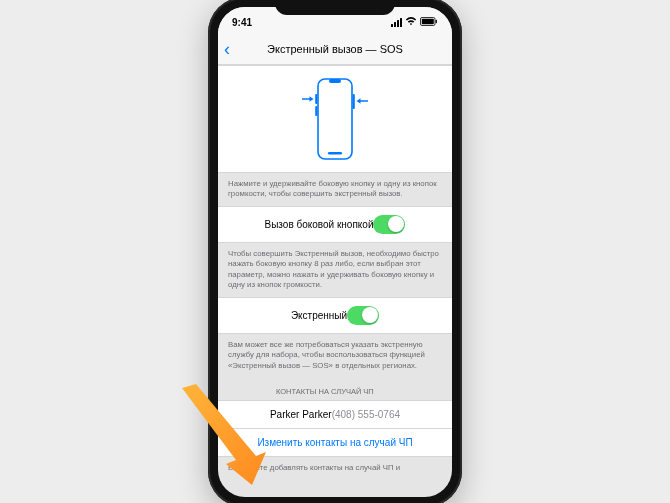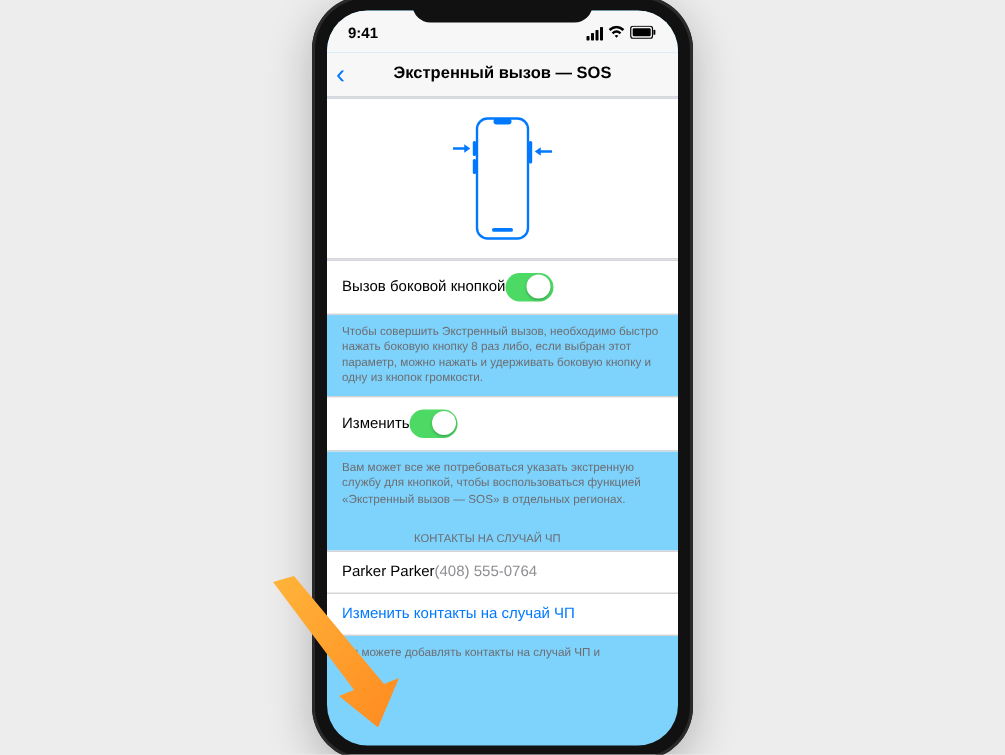--- a/index.html
+++ b/index.html
@@ -19,21 +19,21 @@
     height: 510px;
     background: #111;
     border-radius: 36px;
     padding: 10px;
     box-shadow: 0 8px 30px rgba(0,0,0,.25), inset 0 0 0 2px #2a2a2a;
     position: relative;
   }
   .screen {
     width: 100%;
     height: 100%;
-    background: #7dd3fc;
+    background: #e5e5e5;
     border-radius: 27px;
     overflow: hidden;
     position: relative;
   }
   .notch {
     position: absolute;
     top: 0;
     left: 50%;
     transform: translateX(-50%);
     width: 120px;
@@ -66,21 +66,21 @@
     position: absolute;
     left: 6px;
     color: #0079ff;
     font-size: 18px;
     line-height: 1;
   }
   .nav-title {
     flex: 1;
     text-align: center;
     font-size: 11px;
-    font-weight: 700;
+    font-weight: 400;
     color: #000;
   }
   .content {
     height: calc(100% - 58px);
     overflow: hidden;
     font-size: 8.5px;
   }
   .section-footer, .section-header {
     padding: 6px 10px;
     color: #6d6d72;
@@ -103,21 +103,21 @@
     padding: 10px 0;
   }
   .illus svg { display: block; }
   .cell {
     background: #fff;
     border-top: 1px solid #d6d6da;
     border-bottom: 1px solid #d6d6da;
     padding: 8px 10px;
     display: flex;
     align-items: center;
-    justify-content: flex-start;
+    justify-content: center;
     font-size: 10px;
   }
   .cell + .cell { border-top: none; }
   .cell-label { color: #000; }
   .cell-detail { color: #8e8e93; }
   .cell-link { color: #0079ff; }
   .switch {
     width: 32px;
     height: 19px;
     background: #4cd964;
@@ -190,32 +190,33 @@
             <rect x="16.2" y="18" width="2.2" height="10" rx="1" fill="#0079ff"></rect>
             <rect x="16.2" y="30" width="2.2" height="10" rx="1" fill="#0079ff"></rect>
             <rect x="53.6" y="18" width="2.2" height="15" rx="1" fill="#0079ff"></rect>
             <line x1="3" y1="23" x2="13" y2="23" stroke="#0079ff" stroke-width="1.6"></line>
             <polygon points="14.5,23 10.5,20.2 10.5,25.8" fill="#0079ff"></polygon>
             <line x1="69" y1="25" x2="59" y2="25" stroke="#0079ff" stroke-width="1.6"></line>
             <polygon points="57.5,25 61.5,22.2 61.5,27.8" fill="#0079ff"></polygon>
           </svg>
         </span>
       </div>
+      <div class="section-footer">Нажмите и удерживайте боковую кнопку и одну из кнопок громкости, чтобы совершить экстренный вызов.</div>
 
       <div class="cell">
         <span class="cell-label">Вызов боковой кнопкой</span>
         <span class="switch"></span>
       </div>
       <div class="section-footer">Чтобы совершить Экстренный вызов, необходимо быстро нажать боковую кнопку 8 раз либо, если выбран этот параметр, можно нажать и удерживать боковую кнопку и одну из кнопок громкости.</div>
 
       <div class="cell">
-        <span class="cell-label">Изменить</span>
+        <span class="cell-label">Экстренный</span>
         <span class="switch"></span>
       </div>
-      <div class="section-footer">Вам может все же потребоваться указать экстренную службу для кнопкой, чтобы воспользоваться функцией «Экстренный вызов — SOS» в отдельных регионах.</div>
+      <div class="section-footer">Вам может все же потребоваться указать экстренную службу для набора, чтобы воспользоваться функцией «Экстренный вызов — SOS» в отдельных регионах.</div>
 
       <div class="section-header">КОНТАКТЫ НА СЛУЧАЙ ЧП</div>
       <div class="cell">
         <span class="cell-label">Parker Parker</span>
         <span class="cell-detail">(408) 555-0764</span>
       </div>
       <div class="cell">
         <span class="cell-link">Изменить контакты на случай ЧП</span>
       </div>
       <div class="section-footer">Вы можете добавлять контакты на случай ЧП и</div>

